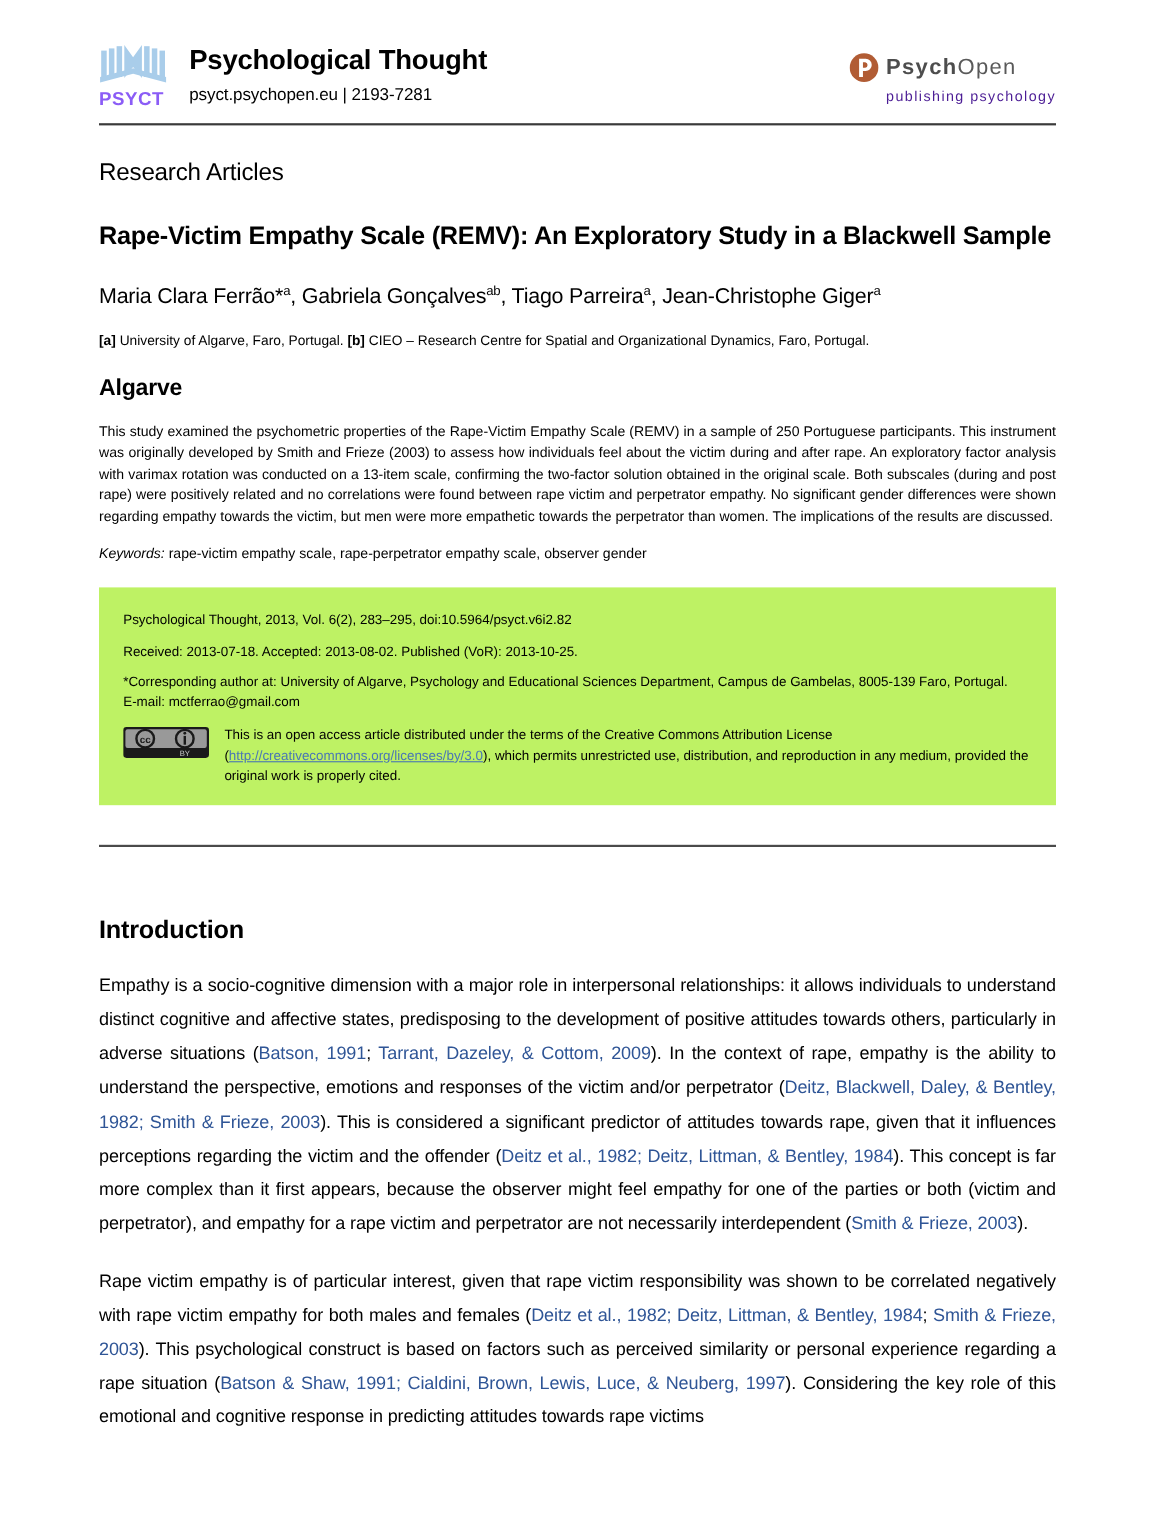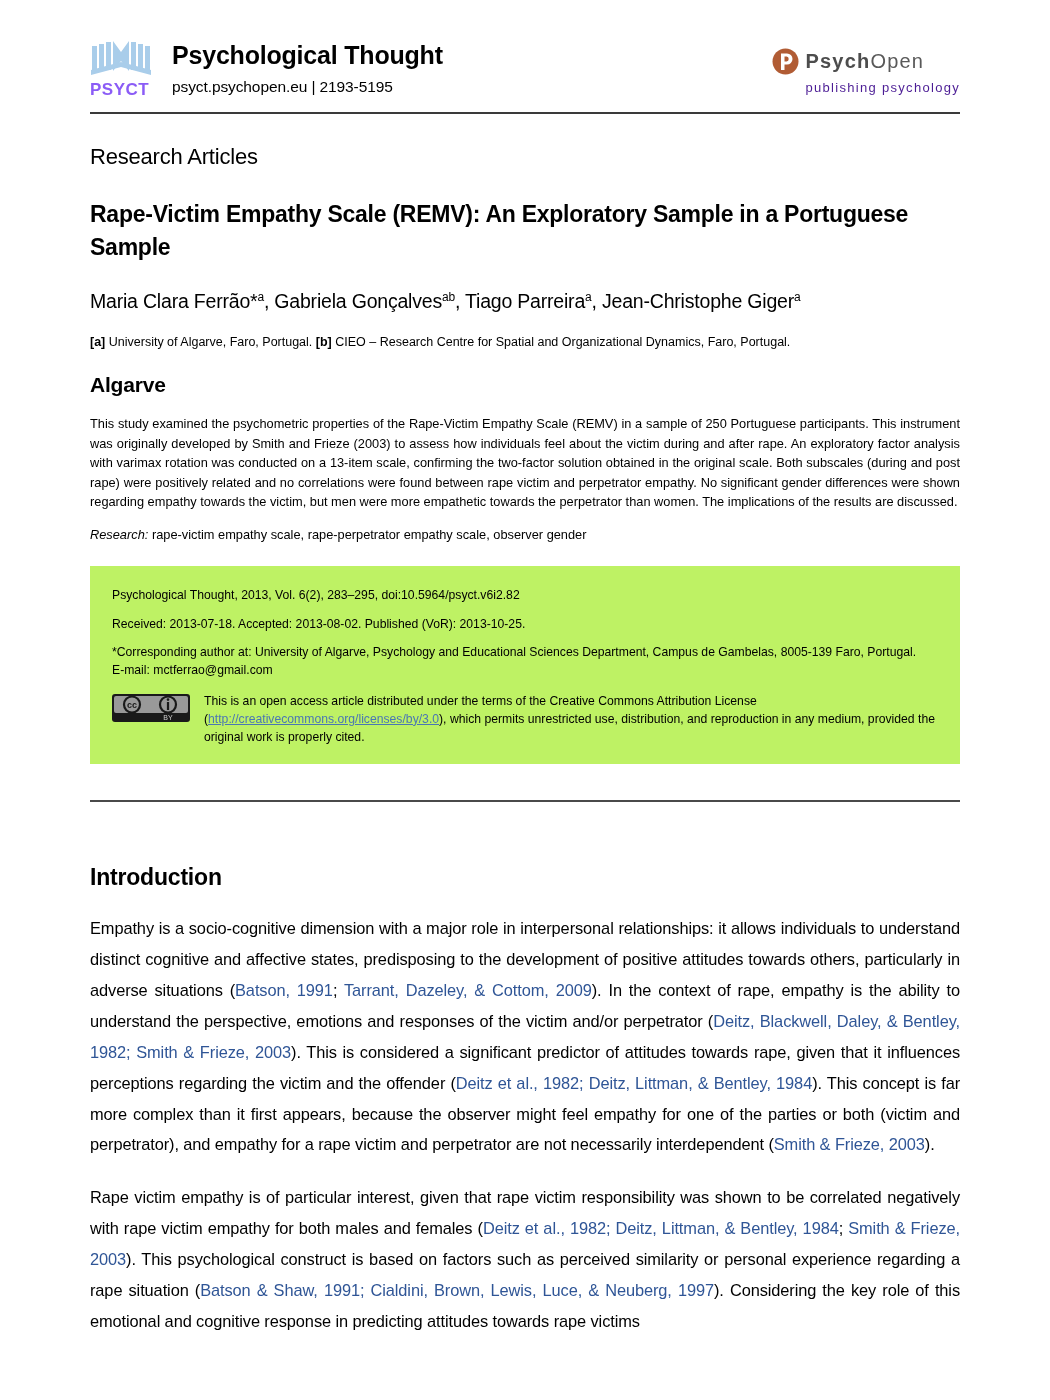--- a/index.html
+++ b/index.html
@@ -210,56 +210,56 @@
             <rect x="48" y="4" width="5" height="26"></rect>
             <rect x="55" y="6" width="5" height="24"></rect>
             <path d="M23 1 L31 12 L39 1 L39 31 L31 21 L23 31 Z"></path>
             <path d="M1 30 L31 22 L61 30 L61 35 L31 27 L1 35 Z"></path>
           </g>
         </svg>
         <span class="psyct-word">PSYCT</span>
       </div>
       <div class="journal-block">
         <div class="journal-title">Psychological Thought</div>
-        <div class="journal-sub">psyct.psychopen.eu | 2193-5195</div>
+        <div class="journal-sub">psyct.psychopen.eu | 2193-7281</div>
       </div>
     </div>
 
     <div class="masthead-right">
       <div class="po-row">
         <svg class="po-mark" width="27" height="27" viewBox="0 0 27 27">
           <circle cx="13.5" cy="13.5" r="13" fill="#b15c34"></circle>
           <path d="M9 5.5 L9 22 L12.5 22 L12.5 16.5 L15 16.5 A5.5 5.5 0 0 0 15 5.5 Z M12.5 8.5 L14.6 8.5 A2.6 2.6 0 0 1 14.6 13.6 L12.5 13.6 Z" fill="#ffffff"></path>
         </svg>
         <span class="po-name"><b>Psych</b><span>Open</span></span>
       </div>
       <div class="po-tag">publishing psychology</div>
     </div>
 
   </div>
 
   <hr class="rule-top">
 
   <div class="section-kicker">Research Articles</div>
 
-  <h1 class="article-title">Rape-Victim Empathy Scale (REMV): An Exploratory Sample in a Portuguese Sample</h1>
+  <h1 class="article-title">Rape-Victim Empathy Scale (REMV): An Exploratory Study in a Blackwell Sample</h1>
 
   <div class="authors">Maria Clara Ferrão*<sup>a</sup>, Gabriela Gonçalves<sup>ab</sup>, Tiago Parreira<sup>a</sup>, Jean-Christophe Giger<sup>a</sup></div>
 
   <div class="affiliations">
     <b>[a]</b>
     <span>University of Algarve, Faro, Portugal.</span>
     <b>[b]</b>
     <span>CIEO – Research Centre for Spatial and Organizational Dynamics, Faro, Portugal.</span>
   </div>
 
   <h2 class="h-abstract">Algarve</h2>
   <div class="abstract-body">This study examined the psychometric properties of the Rape-Victim Empathy Scale (REMV) in a sample of 250 Portuguese participants. This instrument was originally developed by Smith and Frieze (2003) to assess how individuals feel about the victim during and after rape. An exploratory factor analysis with varimax rotation was conducted on a 13-item scale, confirming the two-factor solution obtained in the original scale. Both subscales (during and post rape) were positively related and no correlations were found between rape victim and perpetrator empathy. No significant gender differences were shown regarding empathy towards the victim, but men were more empathetic towards the perpetrator than women. The implications of the results are discussed.</div>
   <div class="keywords">
-    <i>Research:</i>
+    <i>Keywords:</i>
     <span>rape-victim empathy scale, rape-perpetrator empathy scale, observer gender</span>
   </div>
 
   <div class="cite-box">
     <div class="cite-line">Psychological Thought, 2013, Vol. 6(2), 283–295, doi:10.5964/psyct.v6i2.82</div>
     <div class="cite-line">Received: 2013-07-18. Accepted: 2013-08-02. Published (VoR): 2013-10-25.</div>
     <div class="cite-corr">
       <div>*Corresponding author at: University of Algarve, Psychology and Educational Sciences Department, Campus de Gambelas, 8005-139 Faro, Portugal.</div>
       <div>E-mail: mctferrao@gmail.com</div>
     </div>

